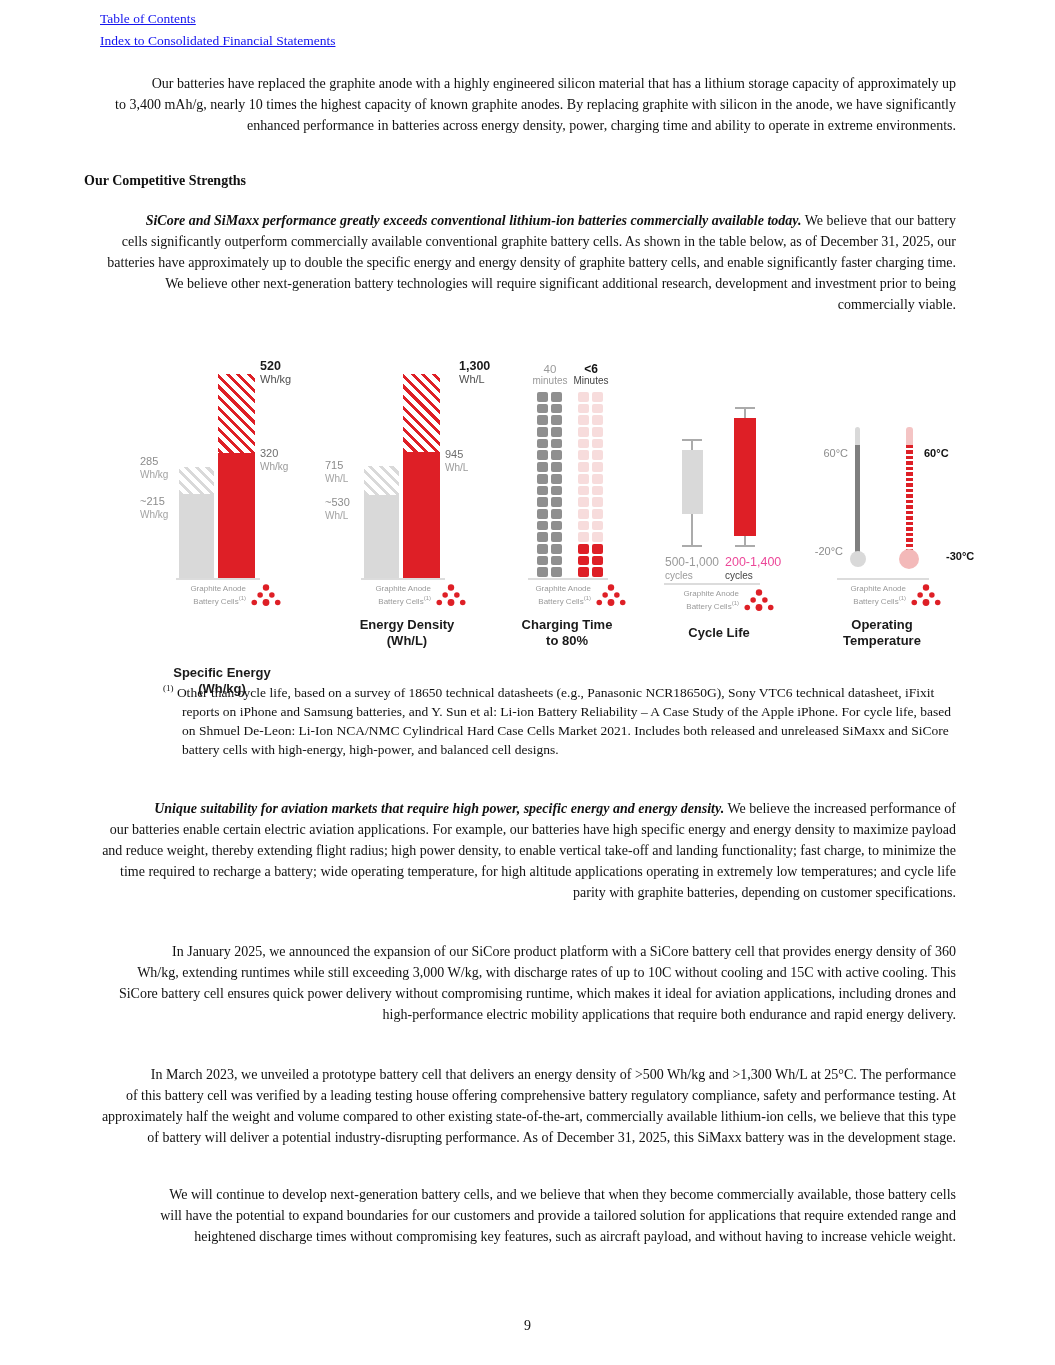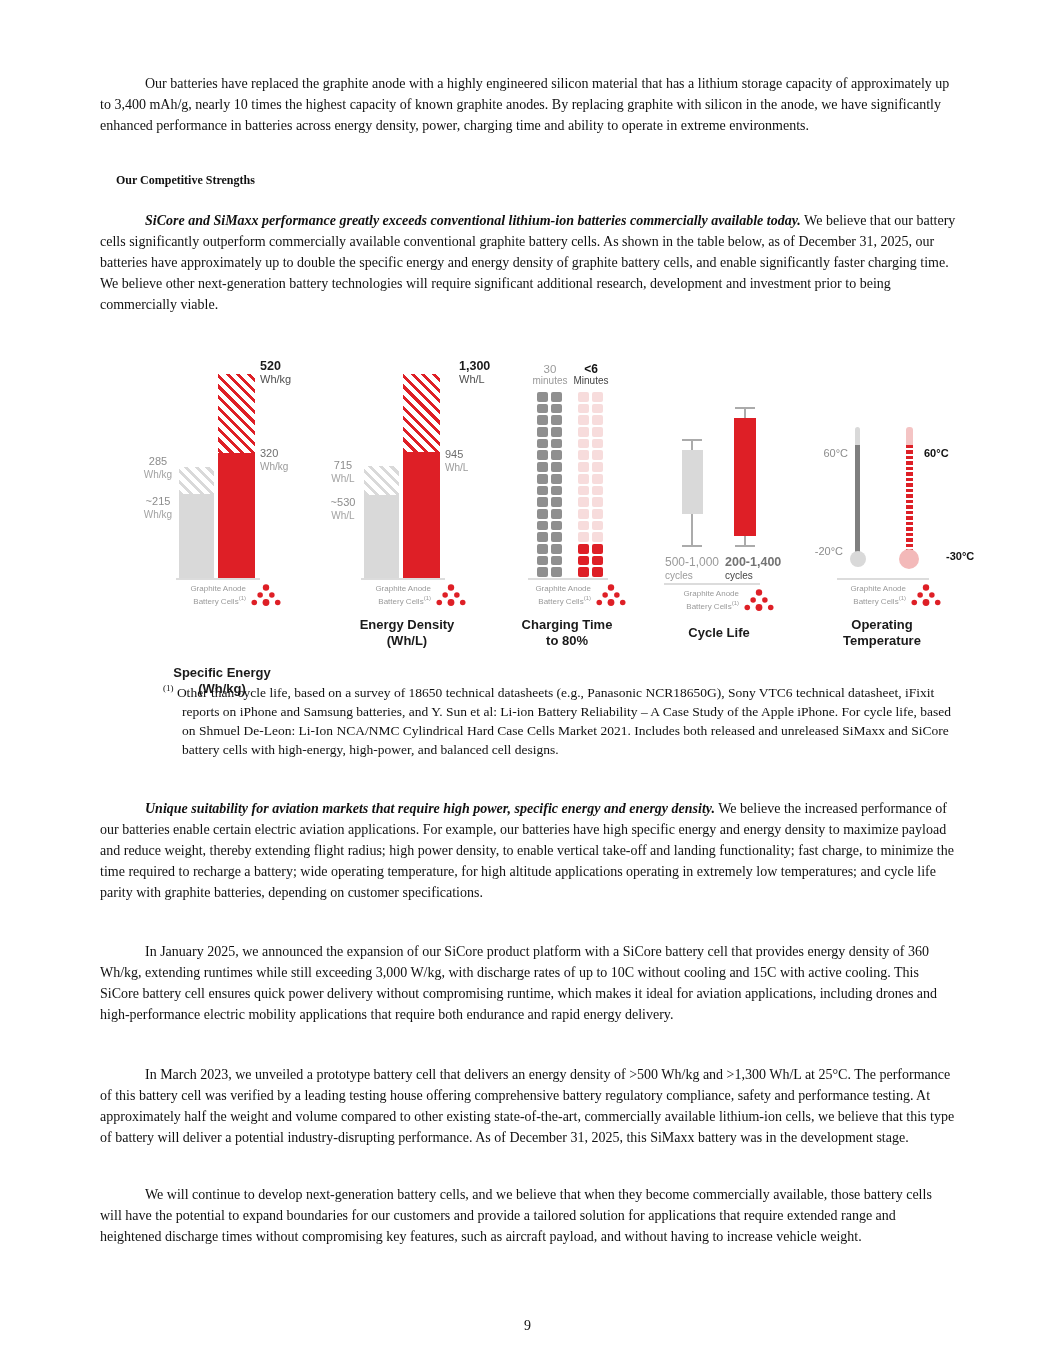--- a/index.html
+++ b/index.html
@@ -1,77 +1,81 @@
 <!DOCTYPE html>
 <html><head>
 <meta charset="utf-8">
 <style>
   html,body{margin:0;padding:0;background:#ffffff;}
   .page{position:relative;width:1055px;height:1365px;background:#fff;overflow:hidden;
         font-family:"Liberation Serif","DejaVu Serif",serif;color:#111;}
   
   .links{position:absolute;left:100px;top:8px;font-size:13.5px;line-height:22px;}
   .links a{display:block;color:#1414ee;text-decoration:underline;cursor:pointer;}
-  .bodyp{position:absolute;left:100px;width:856px;font-size:14px;line-height:21px;margin:0;text-align:left;}
+  .bodyp{position:absolute;left:100px;width:856px;font-size:14px;line-height:21px;margin:0;text-align:right;}
   .indent{text-indent:45px;}
   .lead{font-weight:bold;font-style:italic;}
-  h3.head{position:absolute;left:116px;top:170px;margin:0;font-size:12px;line-height:21px;font-weight:bold;}
+  h3.head{position:absolute;left:84px;top:170px;margin:0;font-size:14px;line-height:21px;font-weight:bold;}
   .footnote{position:absolute;left:163px;top:679px;width:780px;font-size:13.5px;line-height:19.2px;
             padding-left:19px;text-indent:-19px;}
   .footnote sup{font-size:9px;}
   .pagenum{position:absolute;left:0;top:1318px;width:100%;text-align:center;font-size:14px;}
   
   .figure{position:absolute;left:140px;top:355px;width:830px;height:300px;
           font-family:"Liberation Sans","DejaVu Sans",sans-serif;}
   .abs{position:absolute;}
   .bar{position:absolute;bottom:76px;}
   .hatch-red{background:repeating-linear-gradient(45deg,#de1f26 0 3px,#ffffff 3px 7.5px);}
   .hatch-gray{background:repeating-linear-gradient(45deg,#d9d9d9 0 3px,#ffffff 3px 7.5px);}
   .solid-red{background:#de1f26;}
   .solid-gray{background:#d9d9d9;}
   .baseline{position:absolute;height:1.5px;background:#dcdcdc;top:223px;}
   .vlabel{position:absolute;font-size:11px;line-height:13px;}
-  .vl-gray{color:#8c8c8c;text-align:center;width:36px;}
+  .vl-gray{color:#8c8c8c;text-align:left;width:36px;}
   .vl-gray .u{font-size:10px;color:#a3a3a3;}
   .vl-dark{color:#6e6e6e;}
   .vl-dark .u{font-size:10px;color:#9a9a9a;}
   .vl-max .v{font-weight:bold;color:#1a1a1a;font-size:12.5px;}
   .vl-max .u{color:#4d4d4d;font-size:11px;}
   .dotgrid{position:absolute;display:grid;grid-template-columns:repeat(2,11px);
            grid-auto-rows:9.7px;column-gap:3px;row-gap:2px;}
   .sq{border-radius:2px;}
   .gridhead{position:absolute;top:8px;width:50px;text-align:center;font-size:10px;line-height:12px;}
   .gridhead .v{font-size:11.5px;}
   .gh-gray{color:#9a9a9a;}
   .gh-dark .v{font-weight:bold;color:#111;font-size:12px;}
   .gh-dark .u{color:#444;}
   .whisk-v{position:absolute;width:1.5px;background:#ababab;}
   .whisk-h{position:absolute;height:1.5px;background:#ababab;}
   .rangebox{position:absolute;}
   .rlabel{position:absolute;font-size:12px;line-height:14px;text-align:left;}
   .rl-gray{color:#9a9a9a;}
   .rl-gray .u{font-size:10px;}
-  .rl-dark .v{font-weight:bold;color:#737373;font-size:12.5px;}
+  .rl-dark .v{font-weight:normal;color:#ec4899;font-size:12.5px;}
   .rl-dark .u{color:#444;font-size:10px;}
   .thermcap{position:absolute;border-radius:3px 3px 0 0;}
   .thermbulb{position:absolute;border-radius:50%;}
   .stem-dash{background:repeating-linear-gradient(to bottom,#de1f26 0 3.5px,#ffffff 3.5px 5.5px);}
   .tlabel{position:absolute;font-size:11px;line-height:12px;}
   .tl-gray{color:#8c8c8c;text-align:right;width:48px;}
   .tl-dark{font-weight:bold;color:#111;}
   .catblock{position:absolute;top:228px;width:120px;display:flex;align-items:center;justify-content:flex-end;gap:4px;}
   .catblock .txt{font-size:8px;line-height:9.5px;color:#9a9a9a;text-align:right;}
   .catblock sup{font-size:6px;}
   .ptitle{position:absolute;top:262px;text-align:center;font-size:13px;line-height:16px;font-weight:bold;color:#1a1a1a;}
 </style>
 </head>
 <body>
 
 <div class="page">
 
+  <div class="links">
+    <a>Table of Contents</a>
+    <a>Index to Consolidated Financial Statements</a>
+  </div>
 
   <p class="bodyp indent" style="top:73px;">Our batteries have replaced the graphite anode with a highly engineered silicon material that has a lithium storage capacity of approximately up to 3,400 mAh/g, nearly 10 times the highest capacity of known graphite anodes. By replacing graphite with silicon in the anode, we have significantly enhanced performance in batteries across energy density, power, charging time and ability to operate in extreme environments.</p>
 
   <h3 class="head">Our Competitive Strengths</h3>
 
   <p class="bodyp indent" style="top:210px;"><span class="lead">SiCore and SiMaxx performance greatly exceeds conventional lithium-ion batteries commercially available today.</span><span> We believe that our battery cells significantly outperform commercially available conventional graphite battery cells. As shown in the table below, as of December 31, 2025, our batteries have approximately up to double the specific energy and energy density of graphite battery cells, and enable significantly faster charging time. We believe other next-generation battery technologies will require significant additional research, development and investment prior to being commercially viable.</span></p>
 
   <div class="figure">
 
     <div>
@@ -151,21 +155,21 @@
           </svg>
       </div>
       <div class="ptitle" style="left:182px;width:170px;">
           <div>Energy Density</div>
           <div>(Wh/L)</div>
         </div>
     </div>
 
     <div>
       <div class="gridhead gh-gray" style="left:385px;">
-          <div class="v">30</div>
+          <div class="v">40</div>
           <div>minutes</div>
         </div>
       <div class="gridhead gh-dark" style="left:426px;">
           <div class="v">&lt;6</div>
           <div class="u">Minutes</div>
         </div>
       <div class="dotgrid" style="left:397px;top:37px;">
           <div class="sq" style="background: rgb(143, 143, 143);"></div>
           <div class="sq" style="background: rgb(143, 143, 143);"></div>
           <div class="sq" style="background: rgb(143, 143, 143);"></div>

